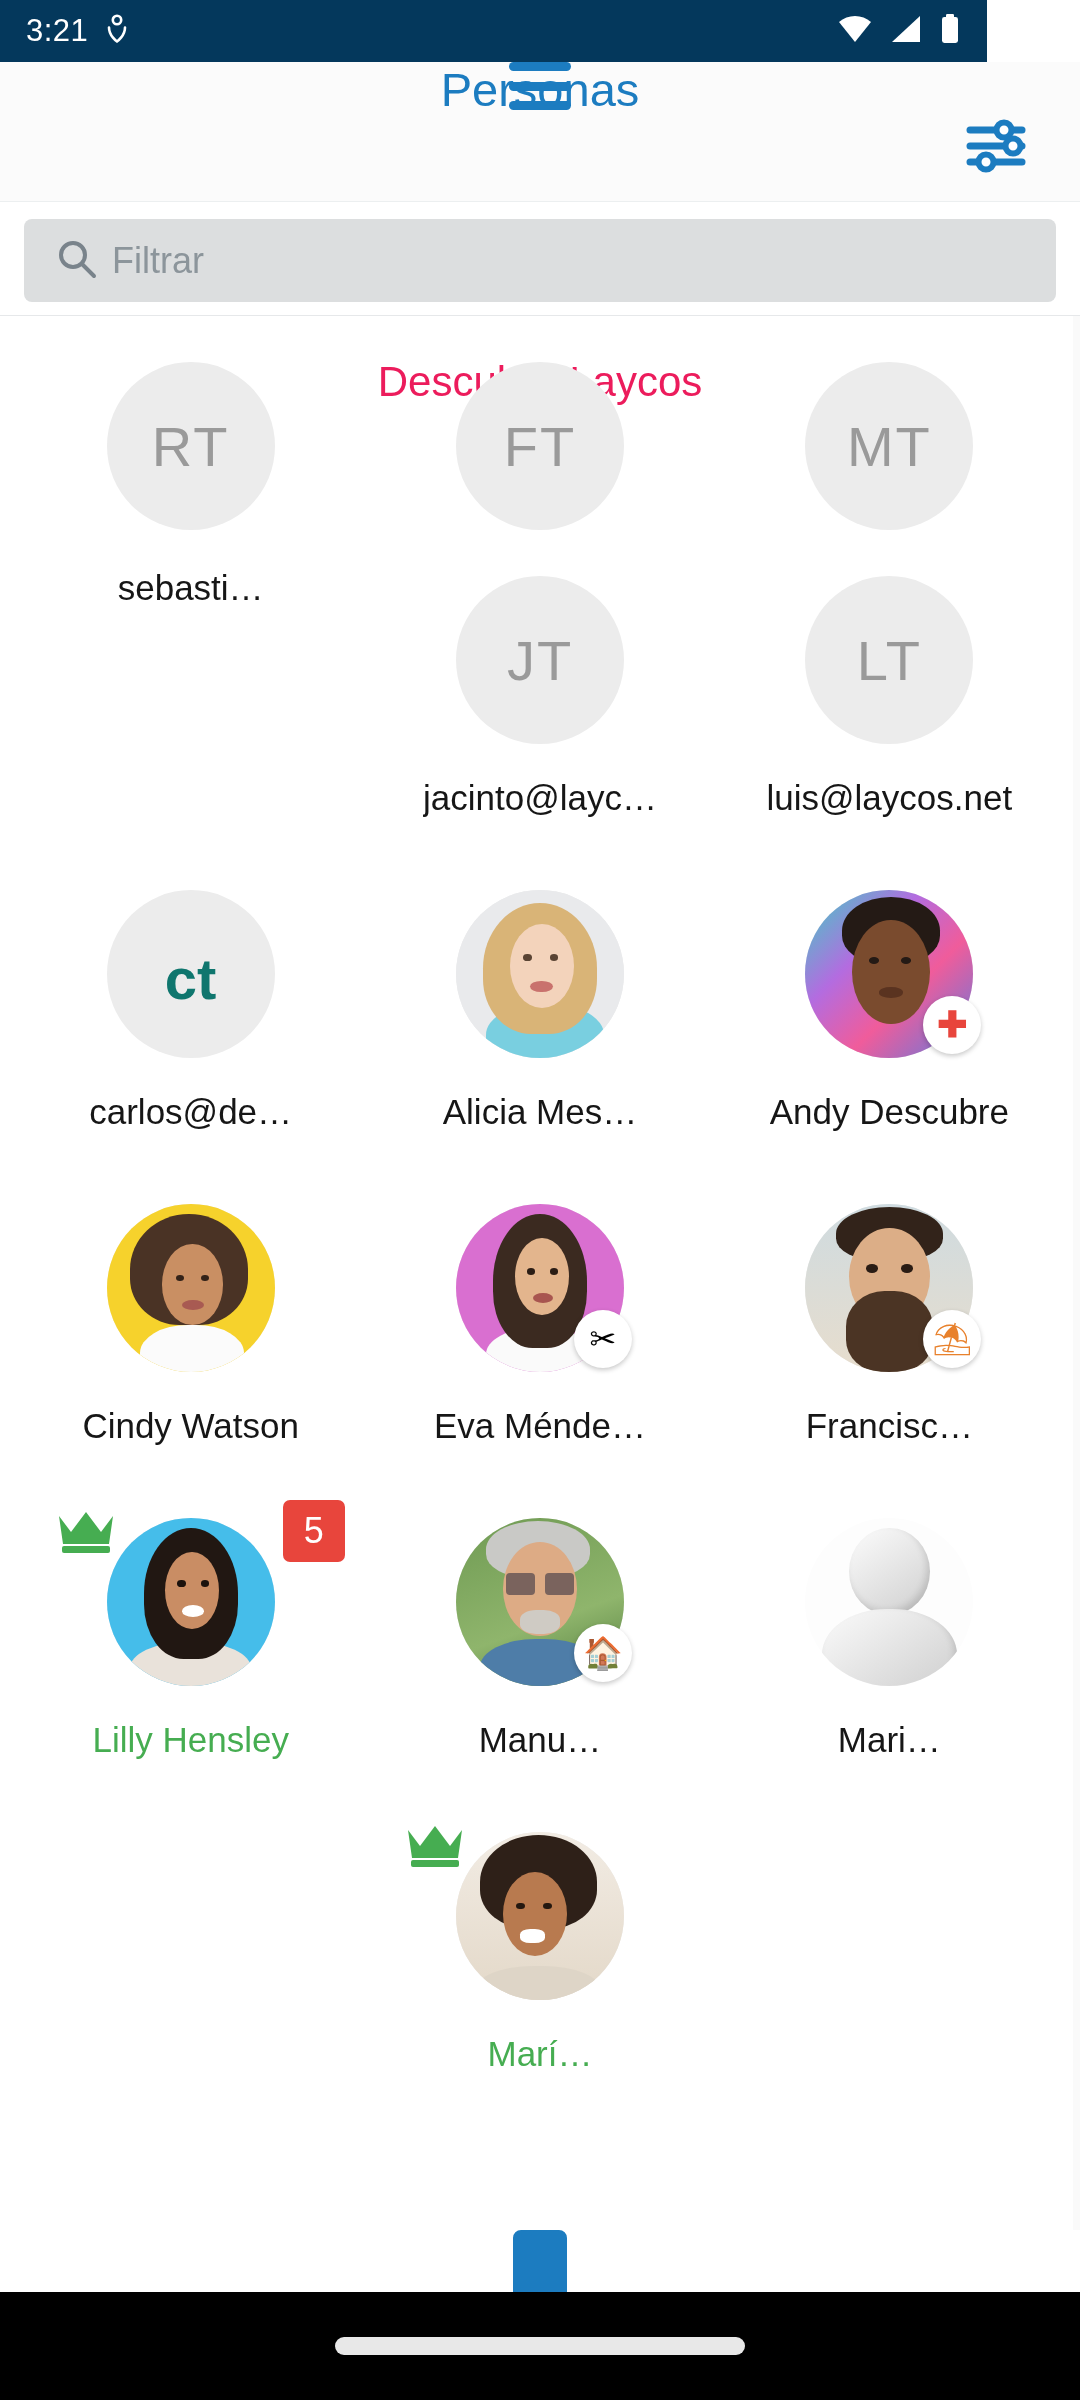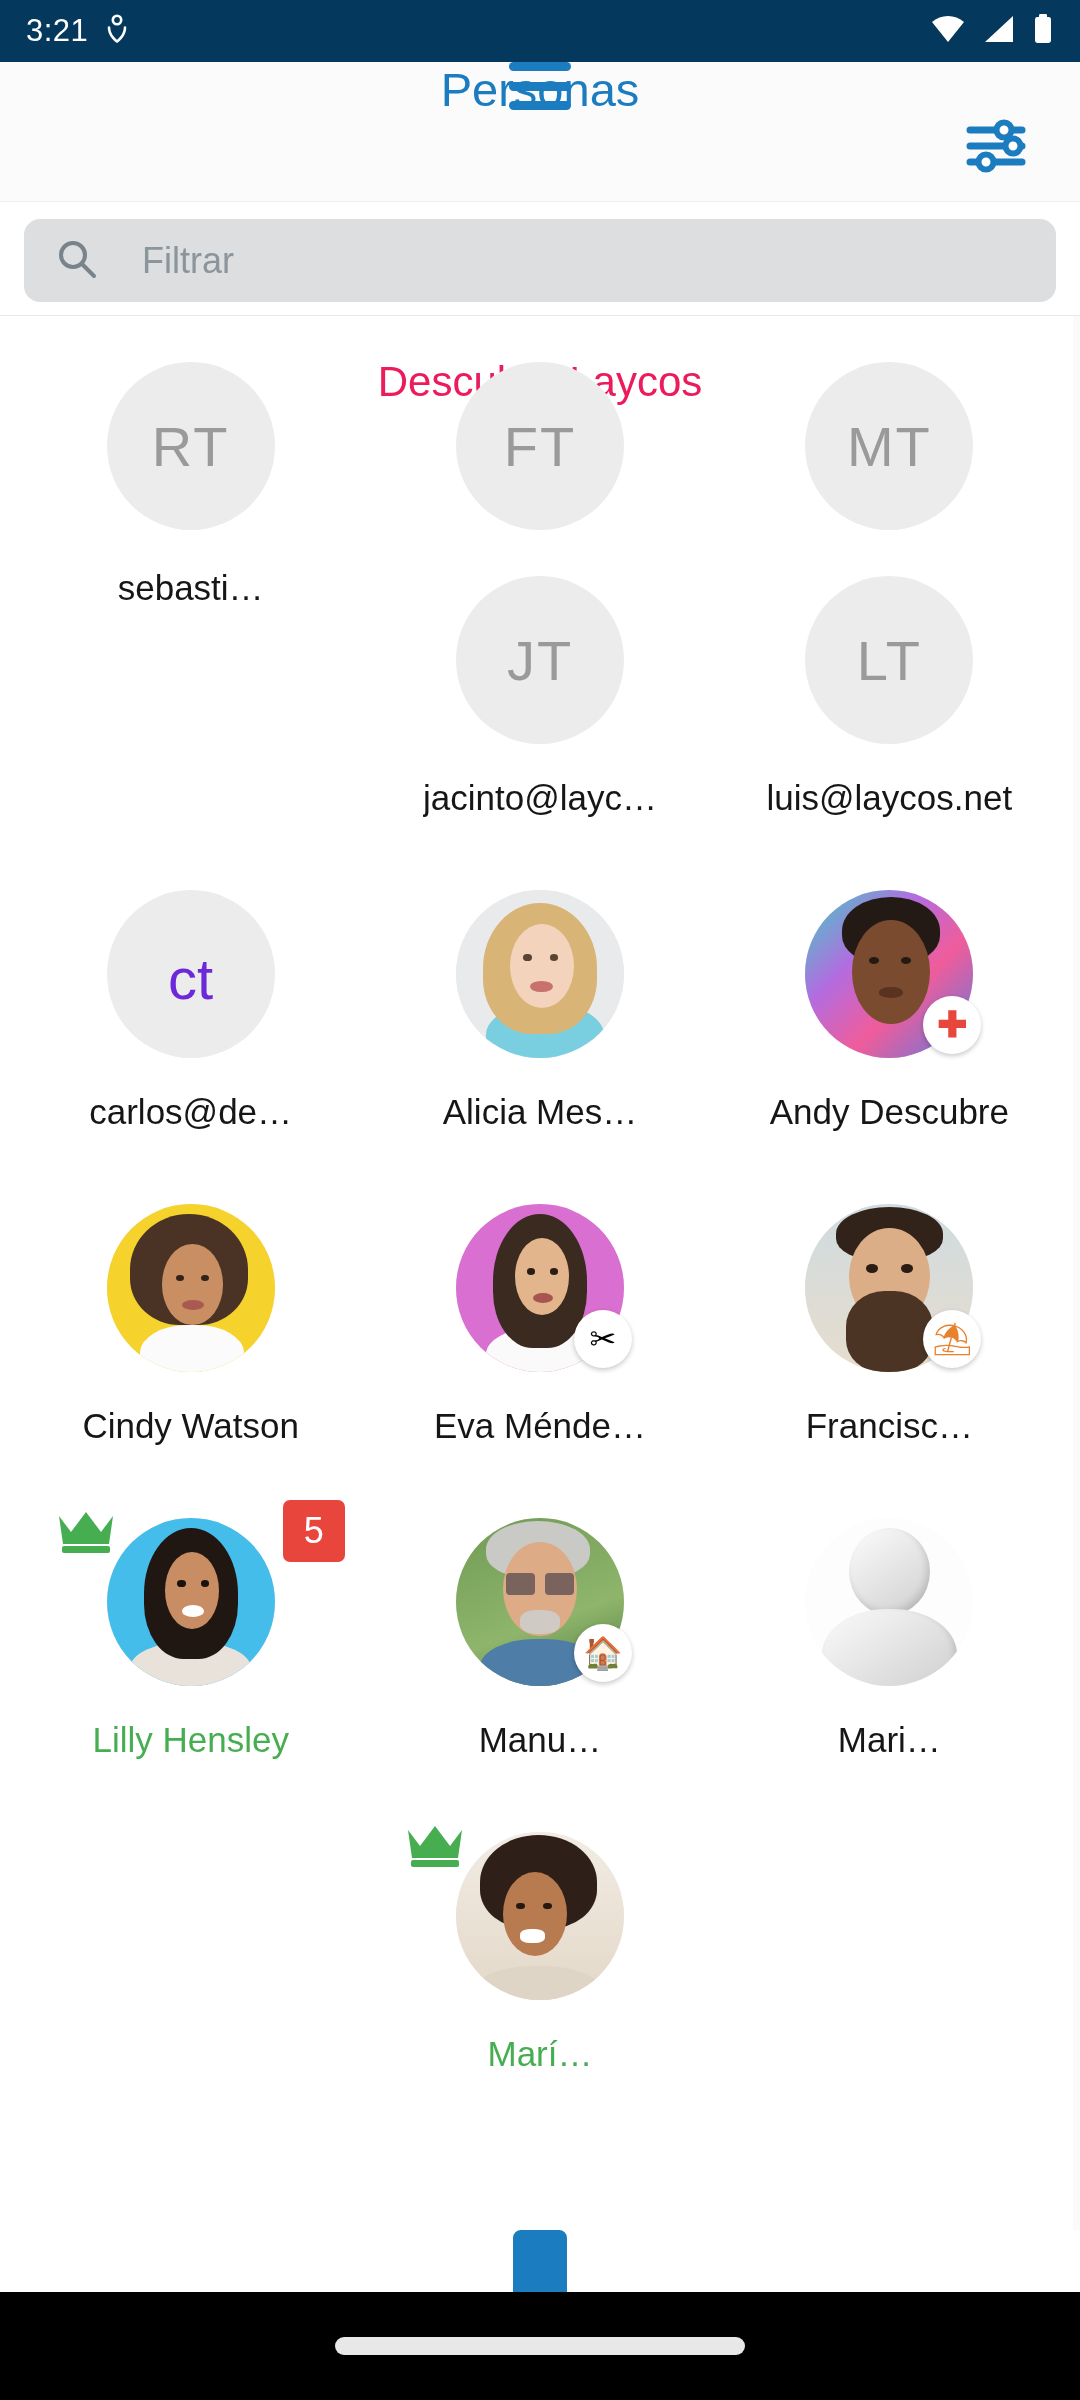--- a/index.html
+++ b/index.html
@@ -6,21 +6,21 @@
   html,body {
     width:1080px; height:2400px;
     background:#ffffff;
     font-family:"Liberation Sans", sans-serif;
     overflow:hidden;
   }
   #screen { position:relative; width:1080px; height:2400px; background:#fff; }
 
   
   .status-bar{
-    position:absolute; top:0; left:0; width:1080px; height:62px;
+    position:absolute; top:0; left:0; width:987px; height:62px;
     background:#04385c; display:flex; align-items:center;
     padding:0 26px; color:#fff;
   }
   .status-left{ display:flex; align-items:center; gap:18px; }
   .status-time{ font-size:31px; letter-spacing:.5px; font-weight:400; }
   .status-right{ margin-left:auto; display:flex; align-items:center; gap:17px; }
   .ic{ display:block; }
 
   
   .app-bar{
@@ -39,22 +39,22 @@
   .filter-btn{ margin-left:auto; width:72px; height:72px; display:flex;
                align-items:center; justify-content:center; cursor:pointer; }
 
   
   .search-wrap{
     position:absolute; top:203px; left:0; width:1080px; height:113px;
     background:#fff; padding:16px 24px 14px 24px;
     border-bottom:1px solid #e6e8ea;
   }
   .search-box{
-    width:100%; height:83px; background:#dcdedf; border-radius:16px;
-    display:flex; align-items:center; padding:0 32px; gap:44px;
+    width:100%; height:83px; background:#dcdedf; border-radius:8px;
+    display:flex; align-items:center; padding:0 32px; gap:14px;
   }
   .search-placeholder{ color:#8c959b; font-size:36px; }
 
   
   .content{
     position:absolute; top:316px; left:0; width:1080px; height:1964px;
     background:#fff; overflow:hidden;
   }
   .section-title{
     text-align:center; color:#ec1c5c; font-size:42px; font-weight:400;
@@ -67,21 +67,21 @@
     cursor:pointer;
   }
   .cell.first-row{ height:214px; margin-top:-100px; }
   .av-wrap{ position:relative; width:168px; height:168px; margin-top:42px; }
   .avatar{
     width:168px; height:168px; border-radius:50%; overflow:hidden;
     background:#ececec; display:flex; align-items:center; justify-content:center;
     position:relative;
   }
   .initials{ font-size:56px; color:#9a9a9a; letter-spacing:2px; font-weight:300; }
-  .initials.bold{ color:#6d28d9; font-weight:400; font-size:58px; letter-spacing:0;margin-top:8px; }
+  .initials.bold{ color:#0f766e; font-weight:700; font-size:58px; letter-spacing:0;margin-top:8px; }
   .pname{
     margin-top:34px; font-size:35px; color:#161616; max-width:96%;
     text-align:center; white-space:nowrap; overflow:hidden;
   }
   .pname.green{ color:#46ad51; }
 
   
   .ph{ position:absolute; inset:0; }
   .face{ position:absolute; border-radius:50%; }
   .hair{ position:absolute; border-radius:50% 50% 42% 42%; }

